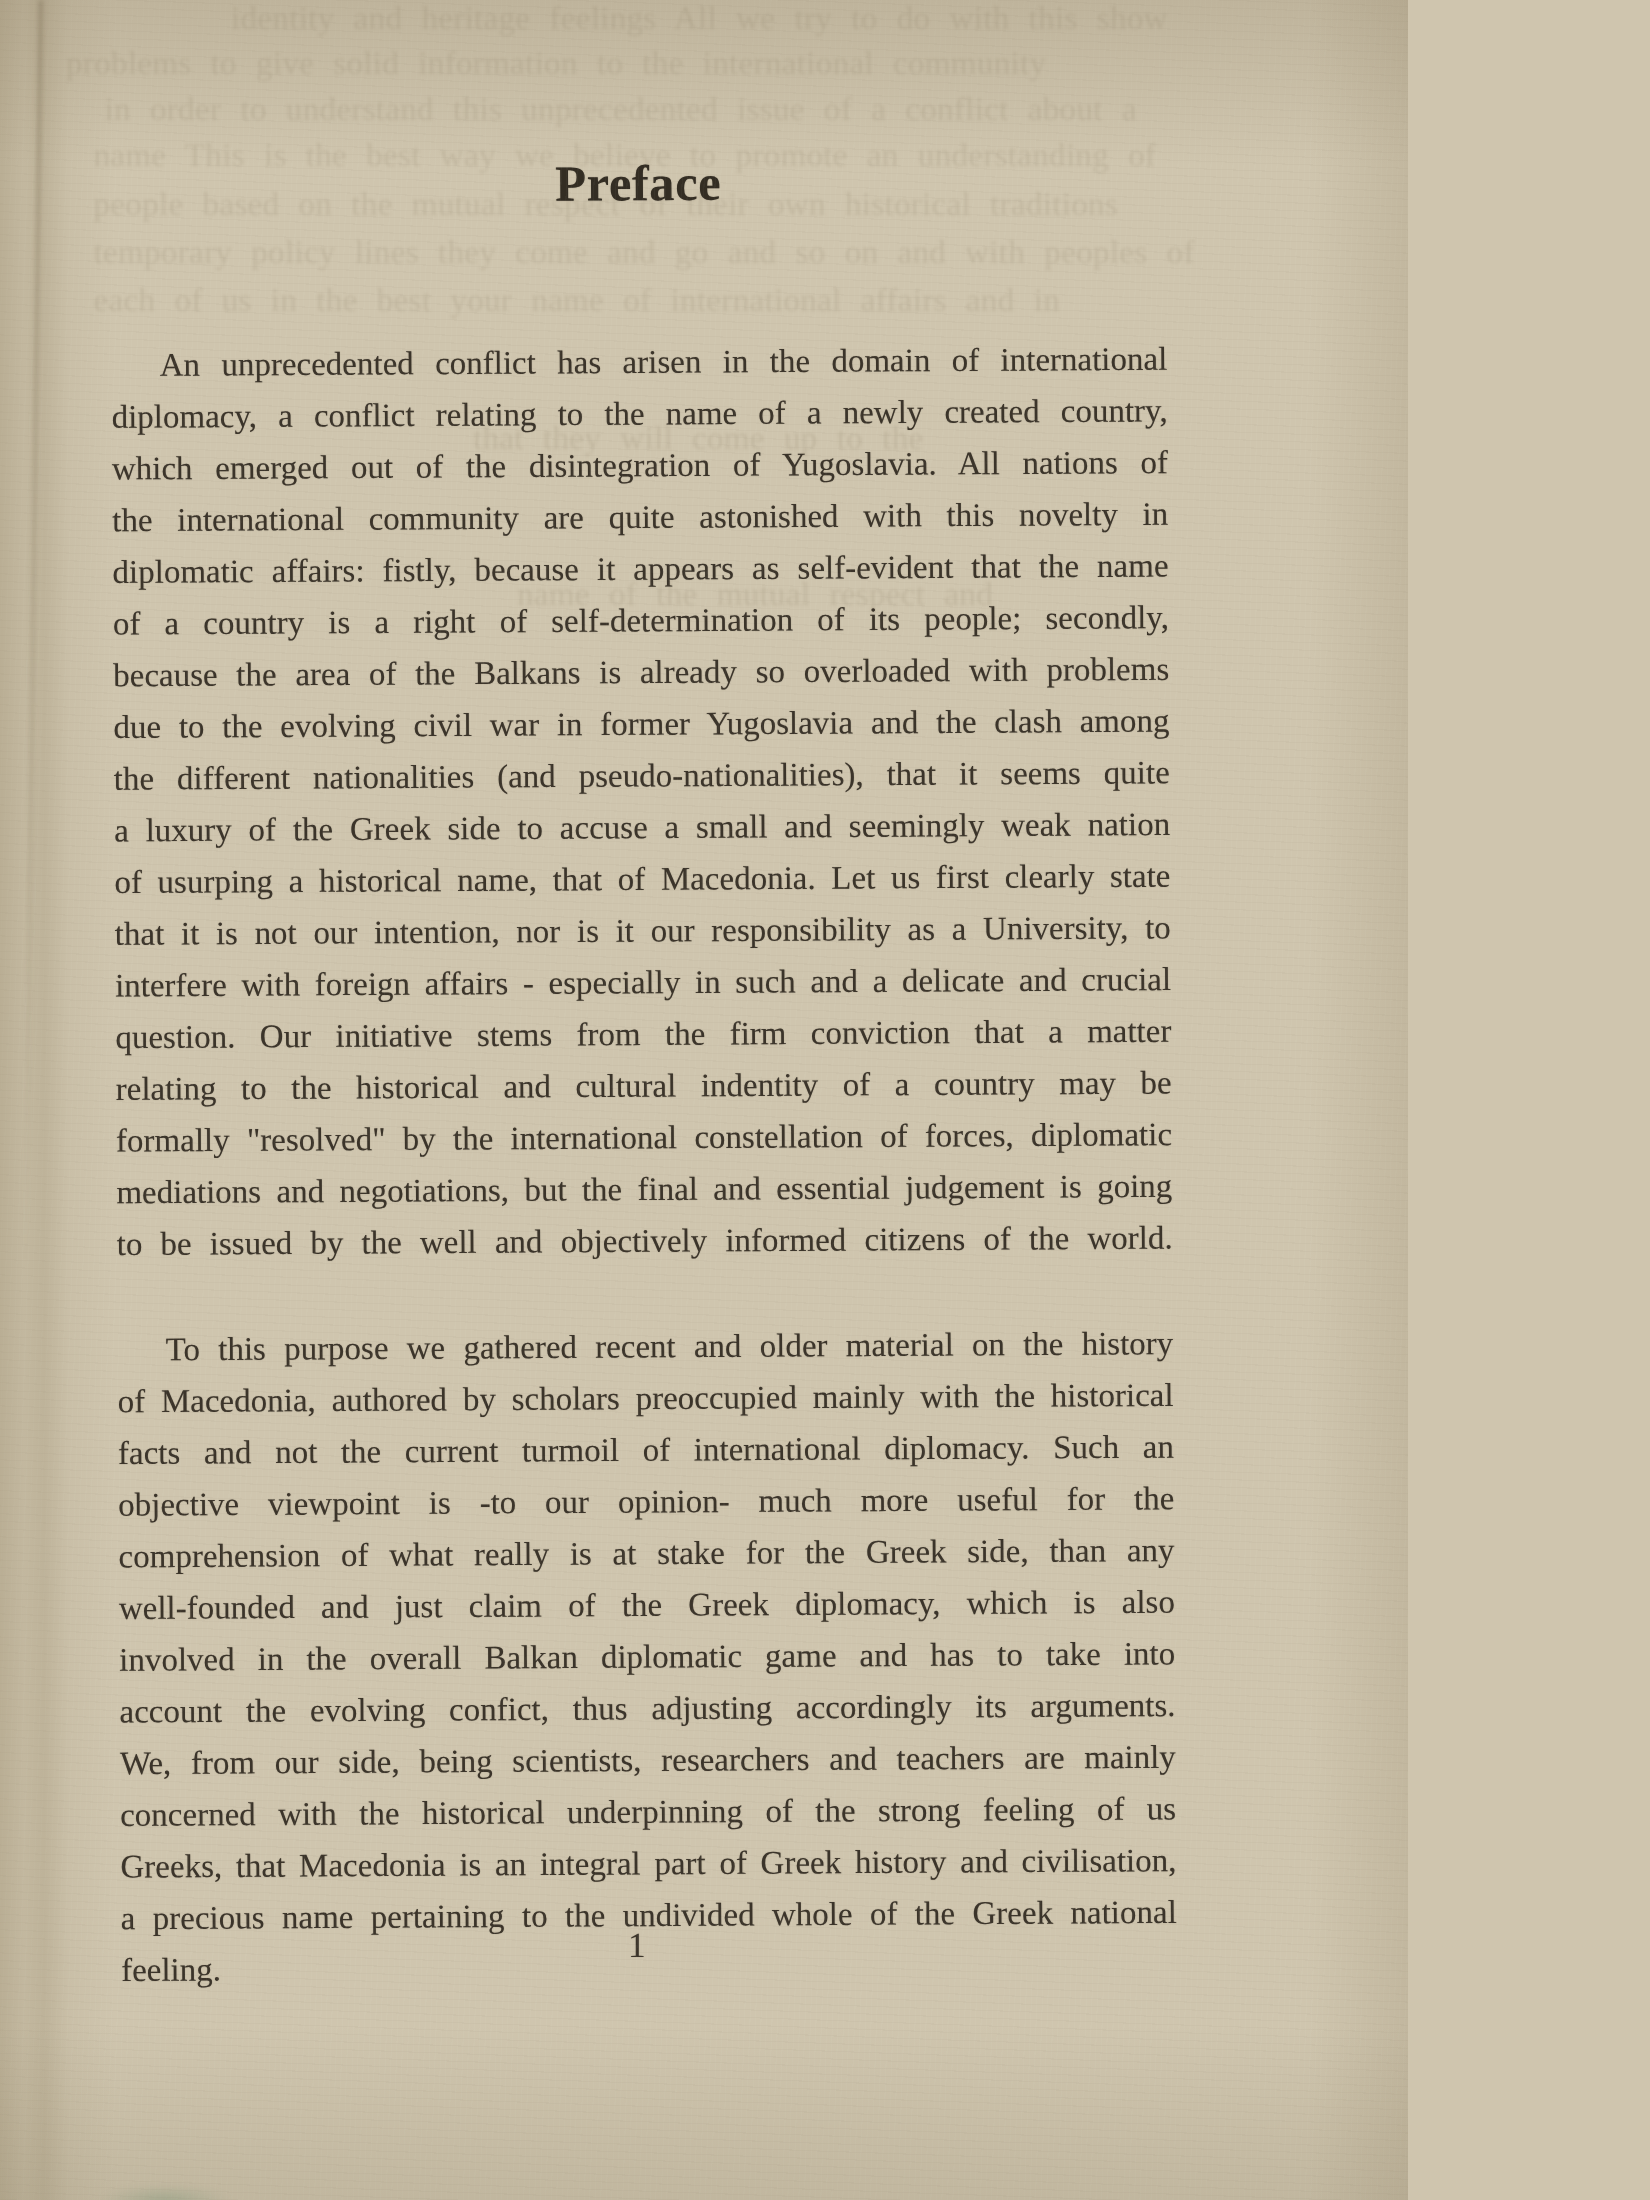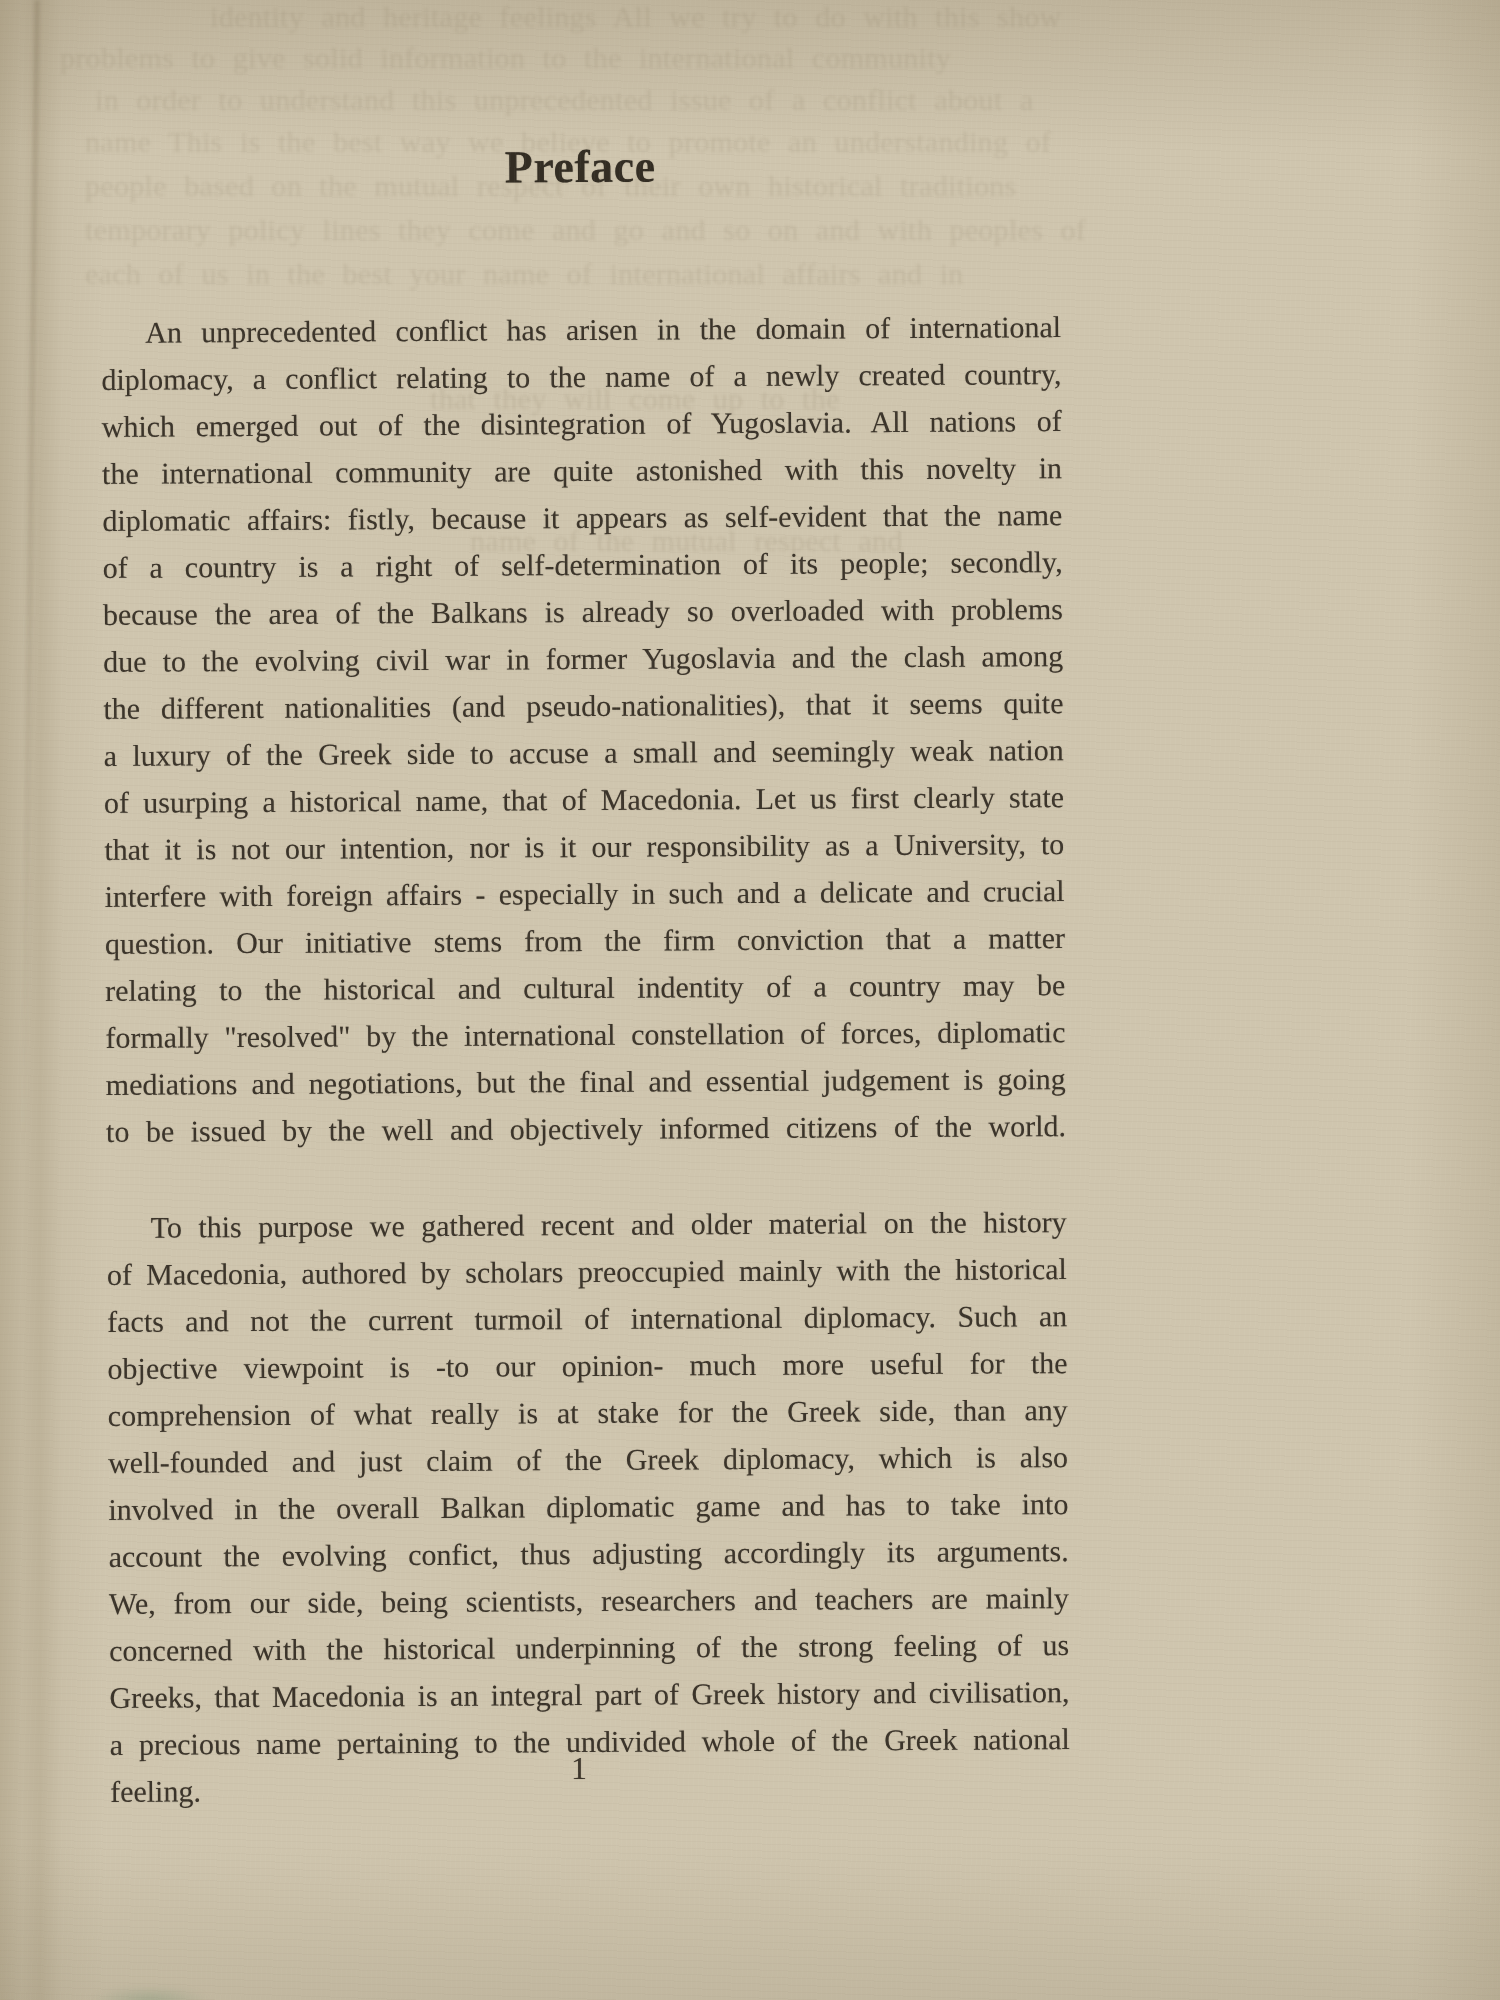--- a/index.html
+++ b/index.html
@@ -3,21 +3,21 @@
 <meta charset="utf-8">
 <style>
   html,body{margin:0;padding:0;}
   body{
     width:1500px;height:2000px;overflow:hidden;
     font-family:"Liberation Serif","DejaVu Serif",serif;
     background:#cfc5ae;
   }
   
   .photo{
-    position:relative;width:1500px;height:2000px;overflow:hidden;
+    position:relative;width:1280px;height:2000px;overflow:hidden;
     background:
       radial-gradient(ellipse 980px 780px at 58% 46%, rgba(240,233,217,.95), rgba(240,233,217,0) 72%),
       linear-gradient(180deg,#cbc1a9 0%,#d4cab3 12%,#e0d8c3 36%,#e5decа 0),
       linear-gradient(180deg,#cbc1a9 0%,#d4cab3 12%,#e0d8c3 36%,#e5deca 55%,#dcd3be 78%,#d4cbb4 100%);
   }
   .shade{position:absolute;pointer-events:none;}
   .shade-left{left:0;top:0;width:110px;height:100%;
     background:linear-gradient(90deg,rgba(150,136,106,.38) 0px,rgba(150,136,106,.22) 22px,rgba(150,136,106,.30) 40px,rgba(150,136,106,.10) 62px,rgba(150,136,106,0) 105px);}
   .shade-top{left:0;top:0;width:100%;height:150px;
     background:linear-gradient(180deg,rgba(125,110,82,.20),rgba(125,110,82,0));}

